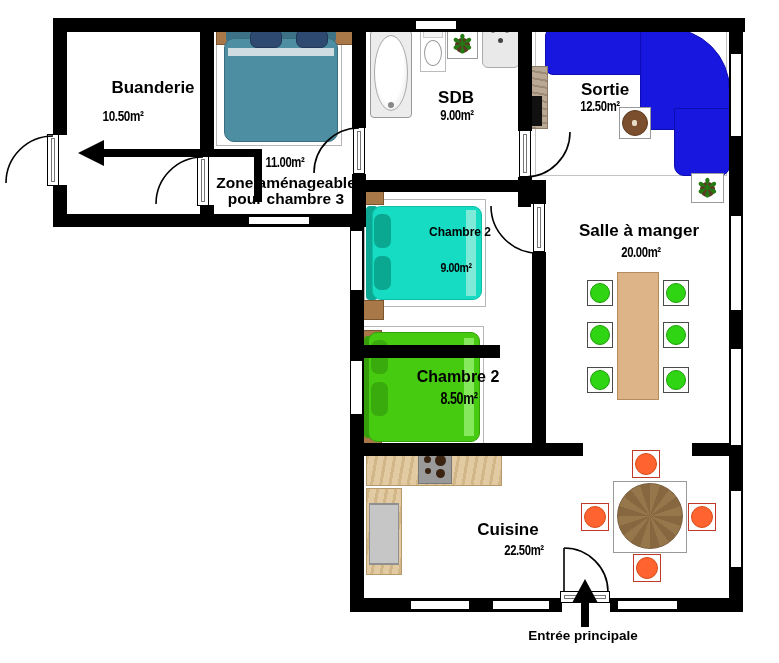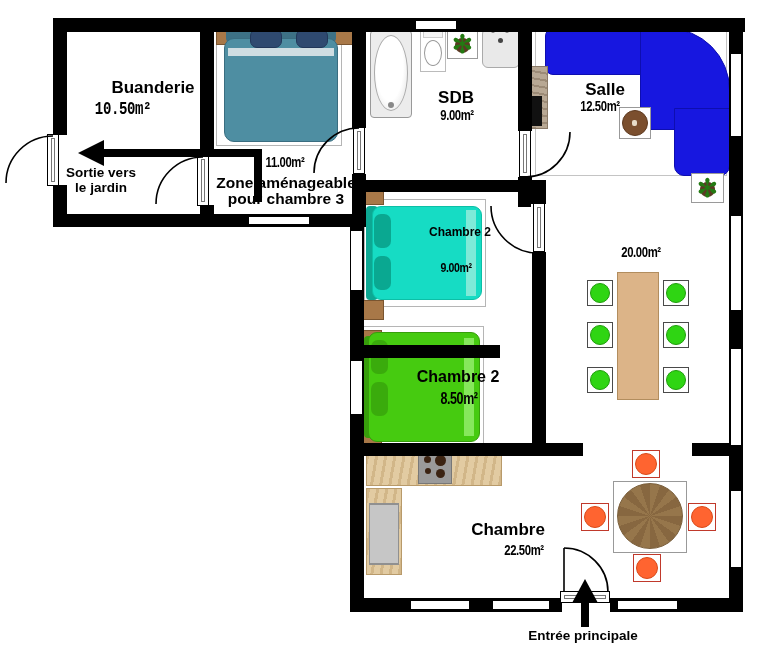--- a/index.html
+++ b/index.html
@@ -170,45 +170,42 @@
       <path d="M0,0 L0,44"></path>
     </svg>
 
   <div class="tri" style="left:78px;top:140px;border-top:13px solid transparent;border-bottom:13px solid transparent;border-right:26px solid #000;"></div>
   <div class="arrow" style="left:98px;top:149px;width:164px;height:8px;"></div>
   <div class="arrow" style="left:254px;top:149px;width:8px;height:53px;"></div>
   <div class="tri" style="left:572px;top:579px;border-left:13px solid transparent;border-right:13px solid transparent;border-bottom:24px solid #000;"></div>
   <div class="arrow" style="left:581px;top:601px;width:8px;height:26px;"></div>
 
   <div class="lbl" style="left:124px;top:79px;font-size:17px;margin-left:29px;">Buanderie</div>
-  <div class="lbl area" style="left:123px;top:100px;font-size:18px;font-family:Liberation Mono, monospace;"><span>10.50m²</span></div>
-
-  <div class="lbl" style="left:101px;top:165px;font-size:13.5px;line-height:15px;">
-    <div>Sortie vers</div>
-    <div>le jardin</div>
-  </div>
+  <div class="lbl area" style="left:123px;top:108px;font-size:15px;"><span>10.50m²</span></div>
+
 
   <div class="lbl area" style="left:285px;top:155px;font-size:14.5px;"><span>11.00m²</span></div>
   <div class="lbl" style="left:286px;top:175px;font-size:15.5px;line-height:16px;">
     <div>Zone aménageable</div>
     <div>pour chambre 3</div>
   </div>
 
   <div class="lbl" style="left:456px;top:89px;font-size:17px;">SDB</div>
   <div class="lbl area" style="left:457px;top:108px;font-size:14.5px;"><span>9.00m²</span></div>
 
-  <div class="lbl" style="left:605px;top:81px;font-size:17px;">Salle</div>
+  <div class="lbl" style="left:605px;top:81px;font-size:17px;">Sortie</div>
   <div class="lbl area" style="left:600px;top:99px;font-size:14.5px;"><span>12.50m²</span></div>
 
   <div class="lbl" style="left:460px;top:226px;font-size:12px;">Chambre 2</div>
   <div class="lbl area" style="left:456px;top:261px;font-size:13.5px;"><span>9.00m²</span></div>
 
   <div class="lbl" style="left:458px;top:368px;font-size:16px;">Chambre 2</div>
   <div class="lbl area" style="left:459px;top:390px;font-size:16px;"><span>8.50m²</span></div>
 
+  <div class="lbl" style="left:639px;top:222px;font-size:17px;">Salle à manger</div>
   <div class="lbl area" style="left:641px;top:245px;font-size:14.5px;"><span>20.00m²</span></div>
 
-  <div class="lbl" style="left:508px;top:521px;font-size:17px;">Chambre</div>
+  <div class="lbl" style="left:508px;top:521px;font-size:17px;">Cuisine</div>
   <div class="lbl area" style="left:524px;top:543px;font-size:14.5px;"><span>22.50m²</span></div>
 
   <div class="lbl" style="left:583px;top:629px;font-size:13.5px;">Entrée principale</div>
 
 </div>
 
 </body></html>

